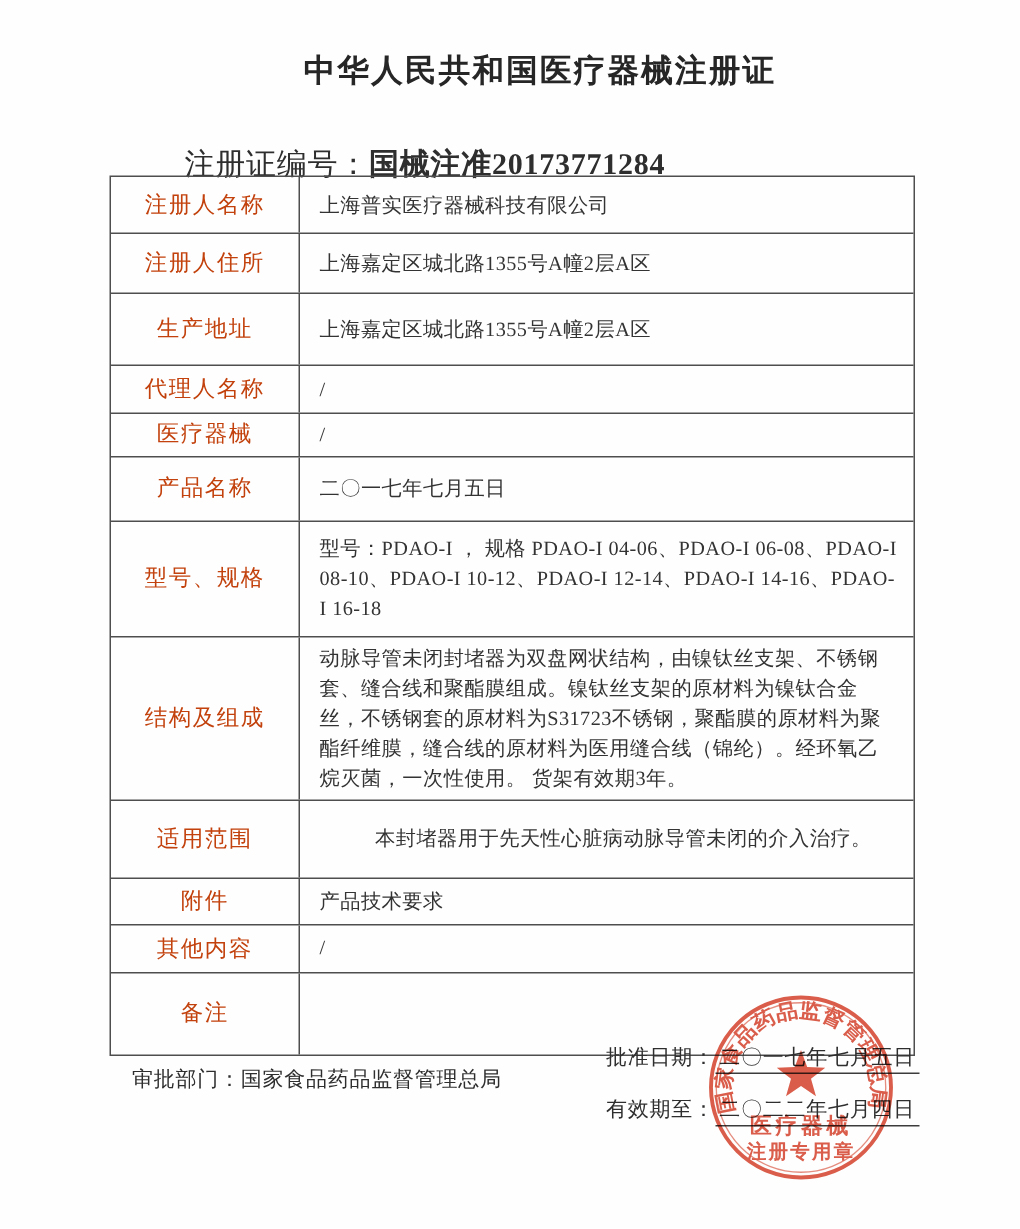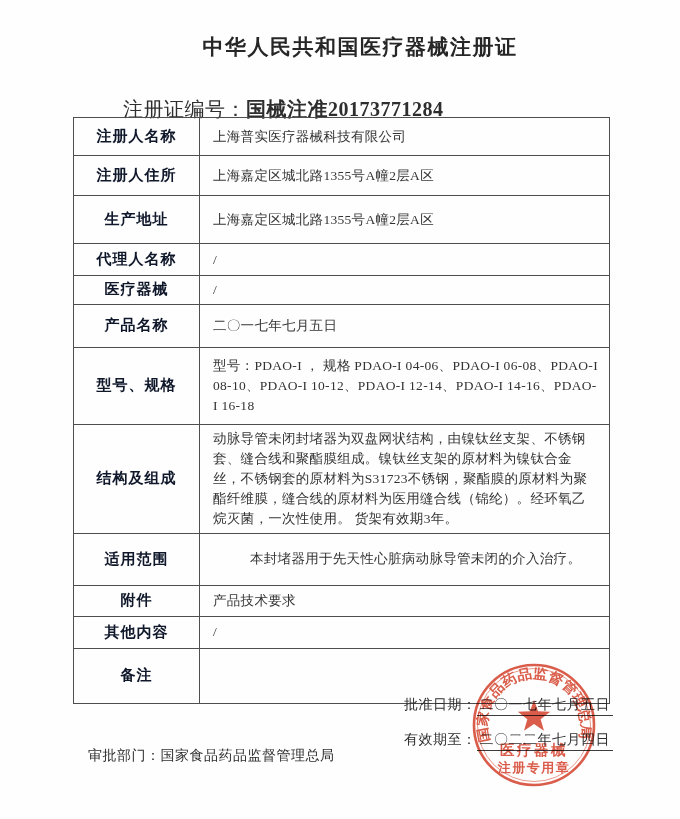--- a/index.html
+++ b/index.html
@@ -24,21 +24,21 @@
 
   .cert-table {
     position:absolute; top:117px; left:73px; width:535px;
     border:1px solid #4e4e4e;
   }
   .t-row { display:grid; grid-template-columns:126px 1fr; }
   .t-row + .t-row { border-top:1px solid #4e4e4e; }
   .t-label {
     border-right:1px solid #4e4e4e;
     display:flex; align-items:center; justify-content:center; text-align:center;
-    font-weight:bold; font-size:15px; letter-spacing:1px; color:#0f172a;
+    font-weight:normal; font-size:15px; letter-spacing:1px; color:#c2410c;
     padding:2px 6px; box-sizing:border-box;
   }
   .t-value {
     display:flex; align-items:center;
     padding:4px 10px 4px 13px;
     font-size:13.5px; line-height:1.48; color:#333; letter-spacing:.3px;
   }
   .t-row:nth-child(1)  { min-height:37px; }
   .t-row:nth-child(2)  { min-height:39px; }
   .t-row:nth-child(3)  { min-height:47px; }
@@ -47,21 +47,21 @@
   .t-row:nth-child(6)  { min-height:42px; }
   .t-row:nth-child(7)  { min-height:76px; }
   .t-row:nth-child(8)  { min-height:97px; }
   .t-row:nth-child(9)  { min-height:51px;gap:37px; }
   .t-row:nth-child(10) { min-height:30px; }
   .t-row:nth-child(11) { min-height:31px; }
   .t-row:nth-child(12) { min-height:54px; }
 
   .dept-line {
     position:absolute; left:88px; top:711px;
-    font-size:14px; color:#2e2e2e; white-space:nowrap; letter-spacing:.5px;margin-top:36px;
+    font-size:14px; color:#2e2e2e; white-space:nowrap; letter-spacing:.5px;
   }
   .date-block {
     position:absolute; left:404px; top:696px;
     font-size:14px; color:#2e2e2e;
   }
   .date-row { margin-bottom:15px; white-space:nowrap; letter-spacing:.5px; }
   .date-underline {
     display:inline-block;
     border-bottom:1px solid #3c3c3c;
     padding:0 3px 1px 3px;

